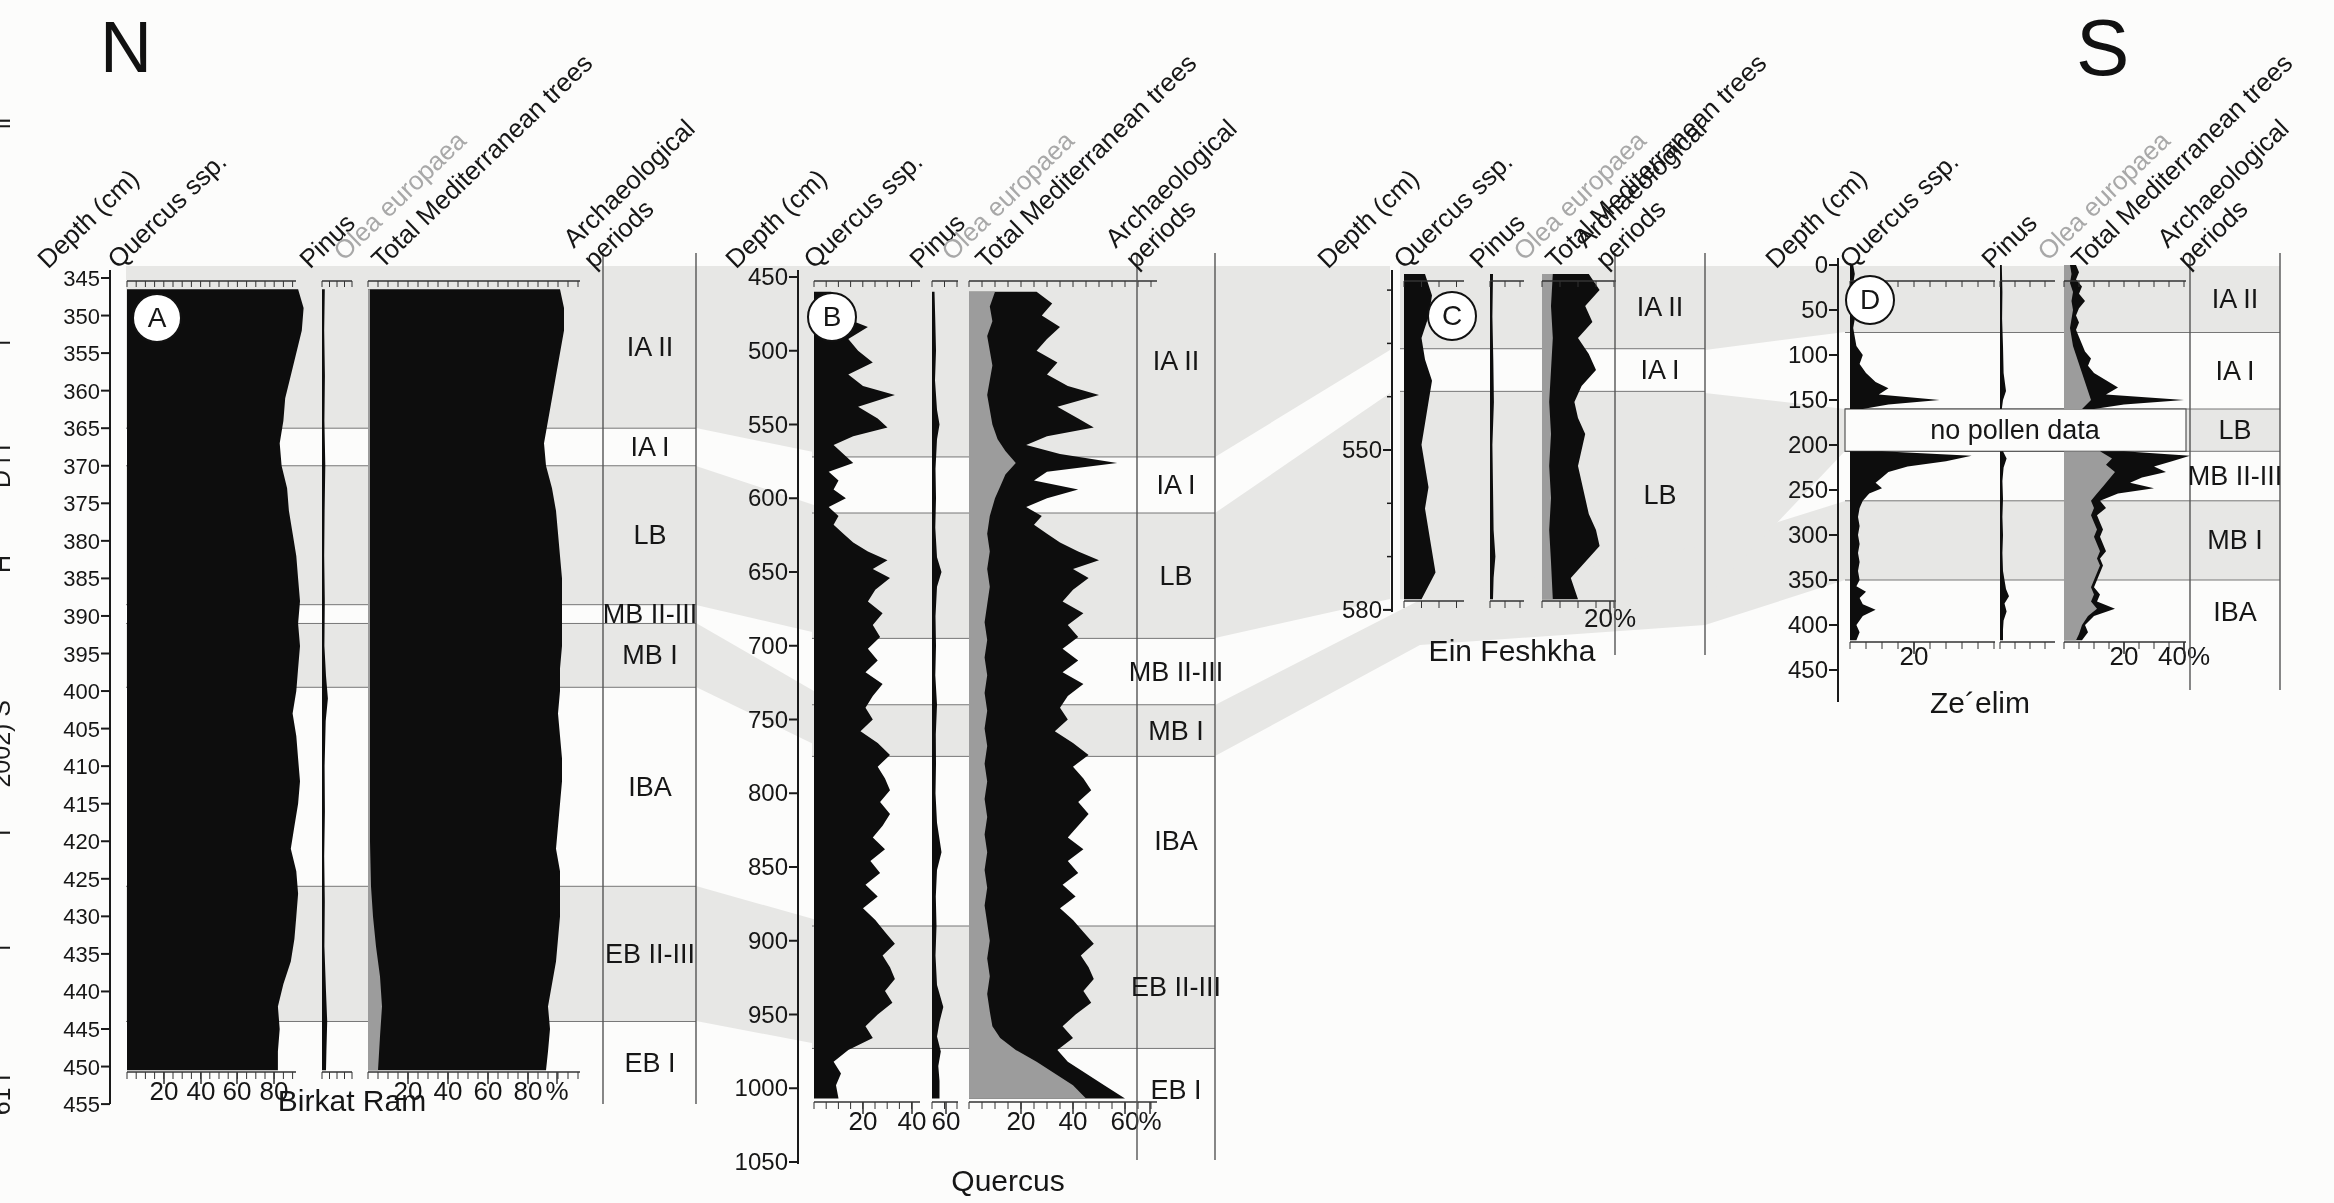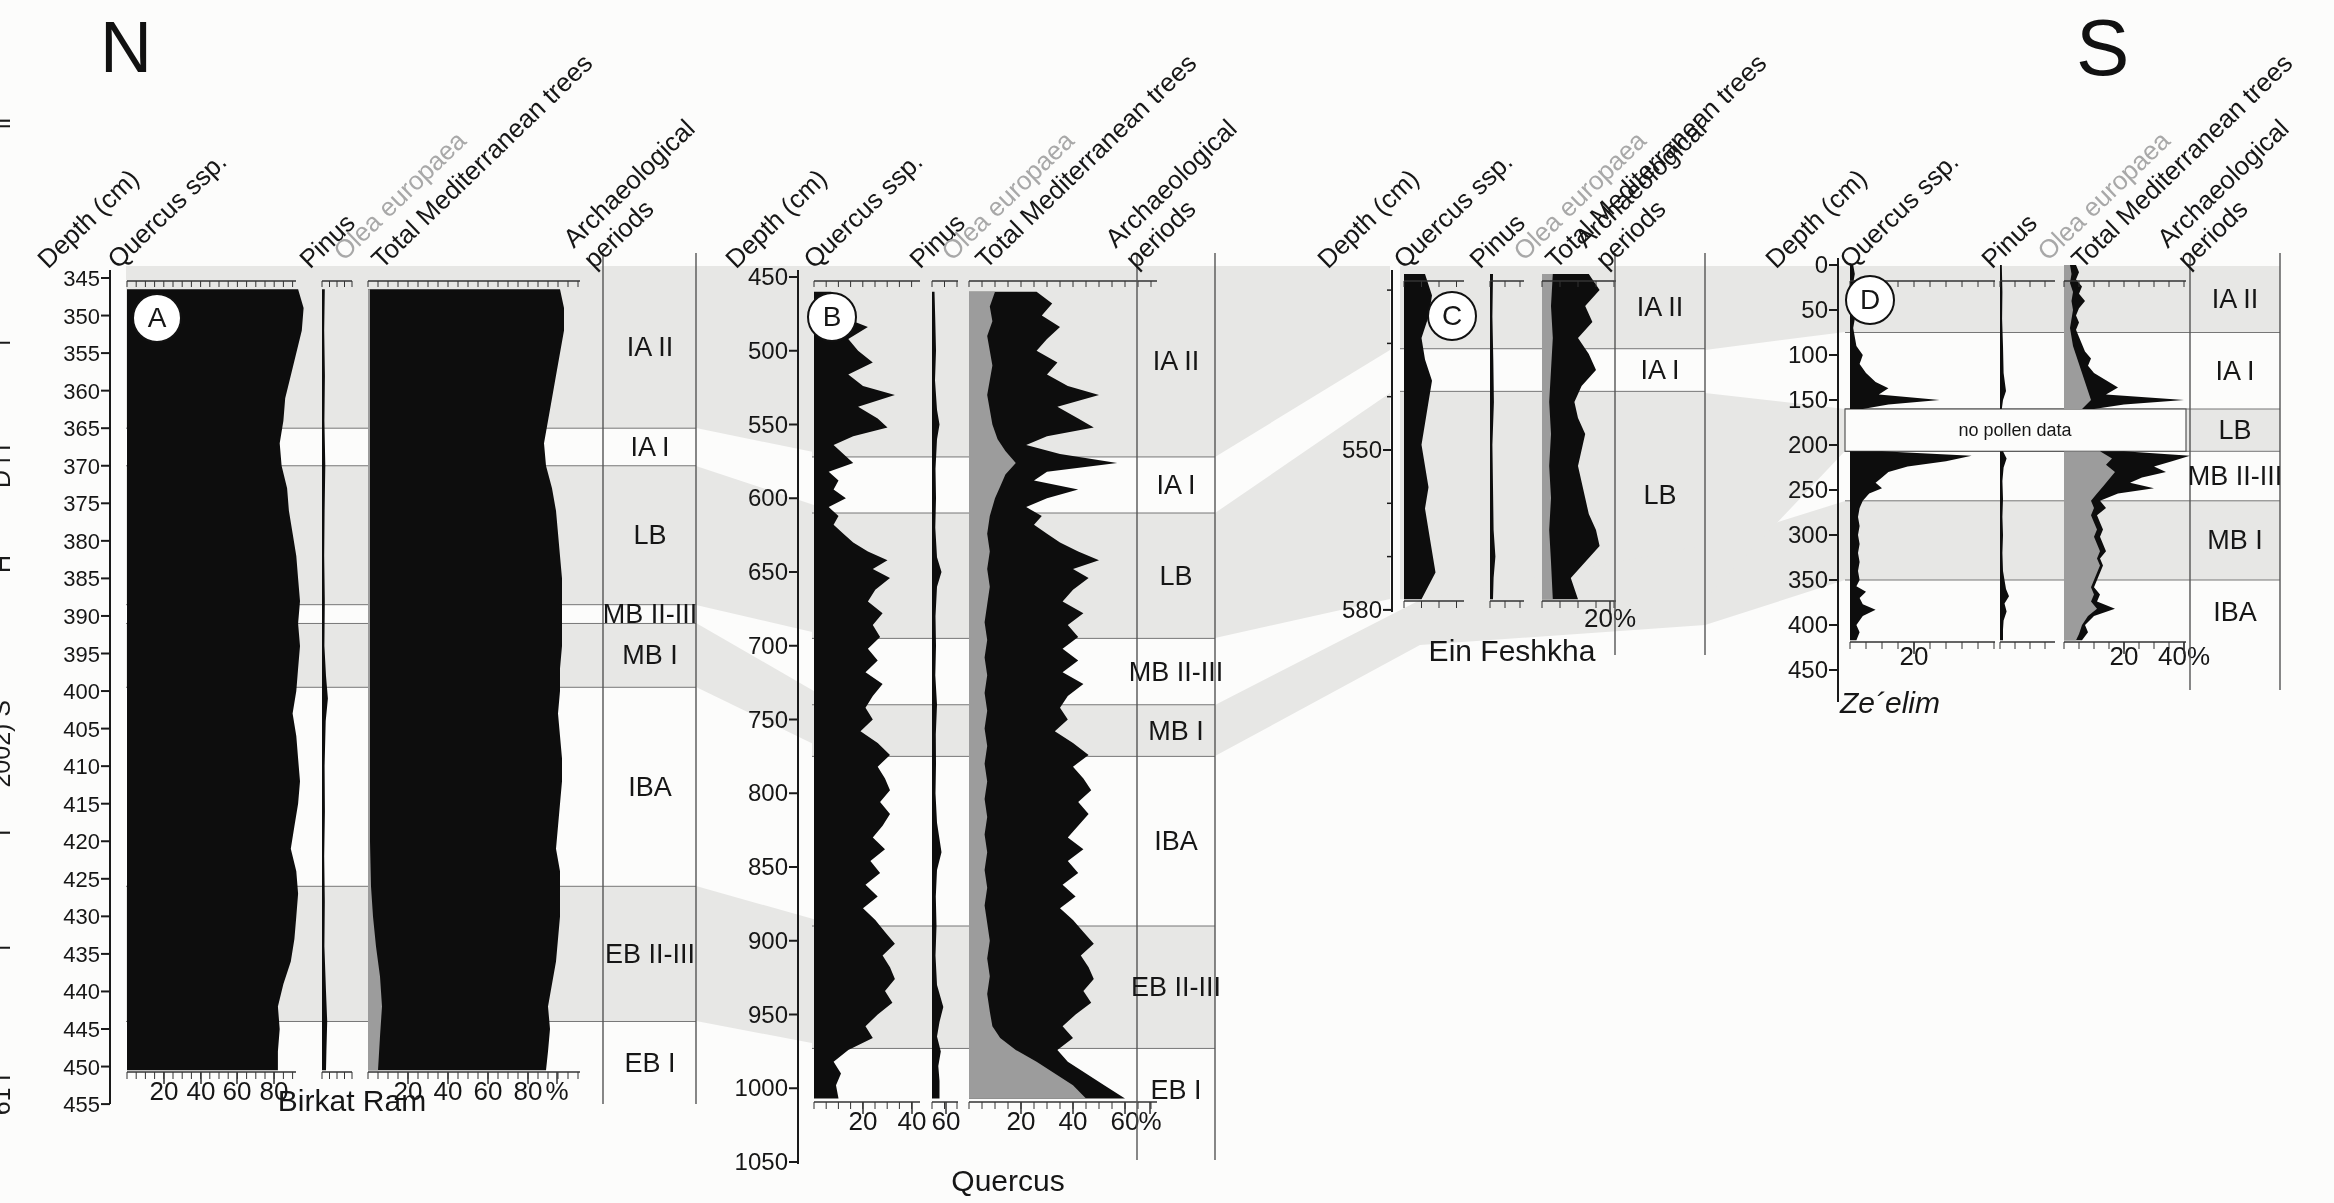--- a/index.html
+++ b/index.html
@@ -7,21 +7,21 @@
        font-family:"Liberation Sans", sans-serif;color:#161616;}
   .fig svg{position:absolute;left:0;top:0;}
   .abs{position:absolute;white-space:nowrap;}
   .compass{font-size:72px;color:#111;}
   .compass-s{font-size:80px;}
   .hdr{font-size:26px;line-height:29px;transform-origin:0 0;transform:rotate(-44deg) translate(0,-26px);}
   .hdr2{transform:rotate(-44deg) translate(0,-55px);}
   .hdr.gray{color:#a8a8a8;}
   .period{font-size:27px;transform:translate(-50%,-50%);}
   .site{font-size:30px;transform:translate(-50%,0);}
-  .nodata{font-size:18px;transform:translate(-50%,-50%);}
+  .nodata{font-size:27px;transform:translate(-50%,-50%);}
   .letter{width:46px;height:46px;border:2.5px solid #111;border-radius:50%;background:#fff;
           font-size:28px;display:flex;align-items:center;justify-content:center;
           transform:translate(-50%,-50%);}
   .edgefrag{font-size:25px;writing-mode:vertical-rl;transform:rotate(180deg);color:#1a1a1a;}
   text{fill:#161616;}
   .t22{font-size:22px;} .t24{font-size:24px;} .t26{font-size:26px;}
 </style>
 </head>
 <body>
 
@@ -548,21 +548,21 @@
       <div class="abs hdr hdr2" style="left:2190px;top:272px;">
         <div>Archaeological</div>
         <div>periods</div>
       </div>
       <div class="abs period" style="left:2235px;top:299.25px;">IA II</div>
       <div class="abs period" style="left:2235px;top:370.75px;">IA I</div>
       <div class="abs period" style="left:2235px;top:430.15px;">LB</div>
       <div class="abs period" style="left:2235px;top:476.05px;">MB II-III</div>
       <div class="abs period" style="left:2235px;top:540.4px;">MB I</div>
       <div class="abs period" style="left:2235px;top:611.5px;">IBA</div>
-      <div class="abs site" style="left:1890px;top:686px;font-style:italic;">Ze´elim</div>
+      <div class="abs site" style="left:1980px;top:686px;">Ze´elim</div>
       <div class="abs letter" style="left:1870px;top:300px;">D</div>
       <div class="abs nodata" style="left:2015px;top:430.15px;">no pollen data</div>
       <div class="abs edgefrag" style="left:-13px;top:118px;">il</div>
       <div class="abs edgefrag" style="left:-13px;top:340px;">i</div>
       <div class="abs edgefrag" style="left:-13px;top:445px;">D i l</div>
       <div class="abs edgefrag" style="left:-13px;top:555px;">H</div>
       <div class="abs edgefrag" style="left:-13px;top:700px;">2002) S</div>
       <div class="abs edgefrag" style="left:-13px;top:830px;">l</div>
       <div class="abs edgefrag" style="left:-13px;top:945px;">i</div>
       <div class="abs edgefrag" style="left:-13px;top:1075px;">61 l</div>

